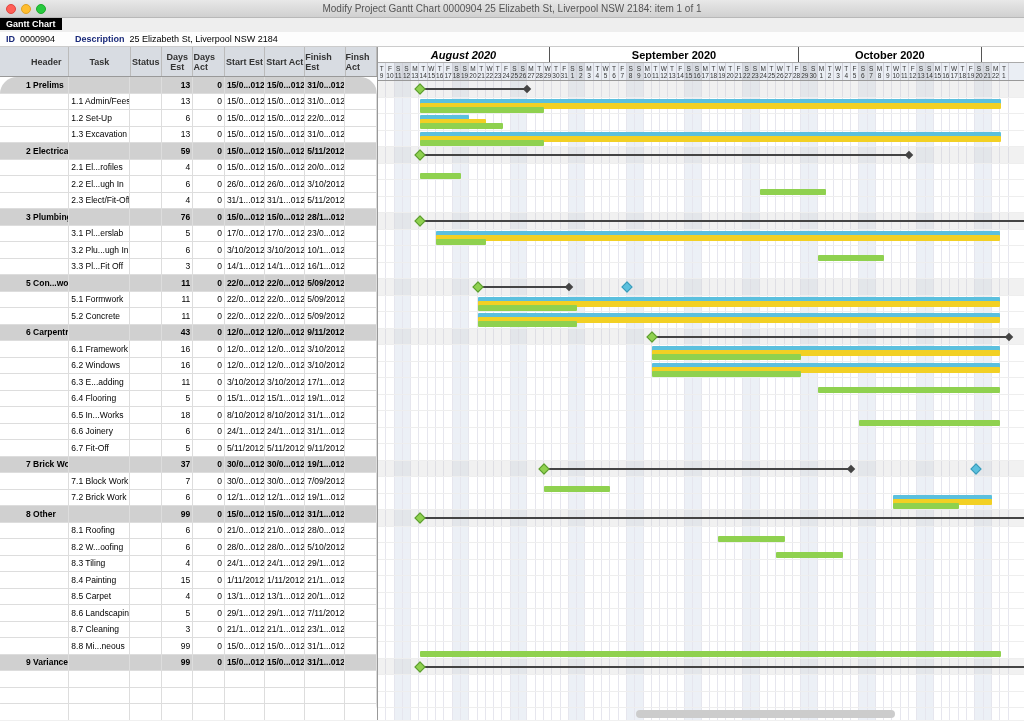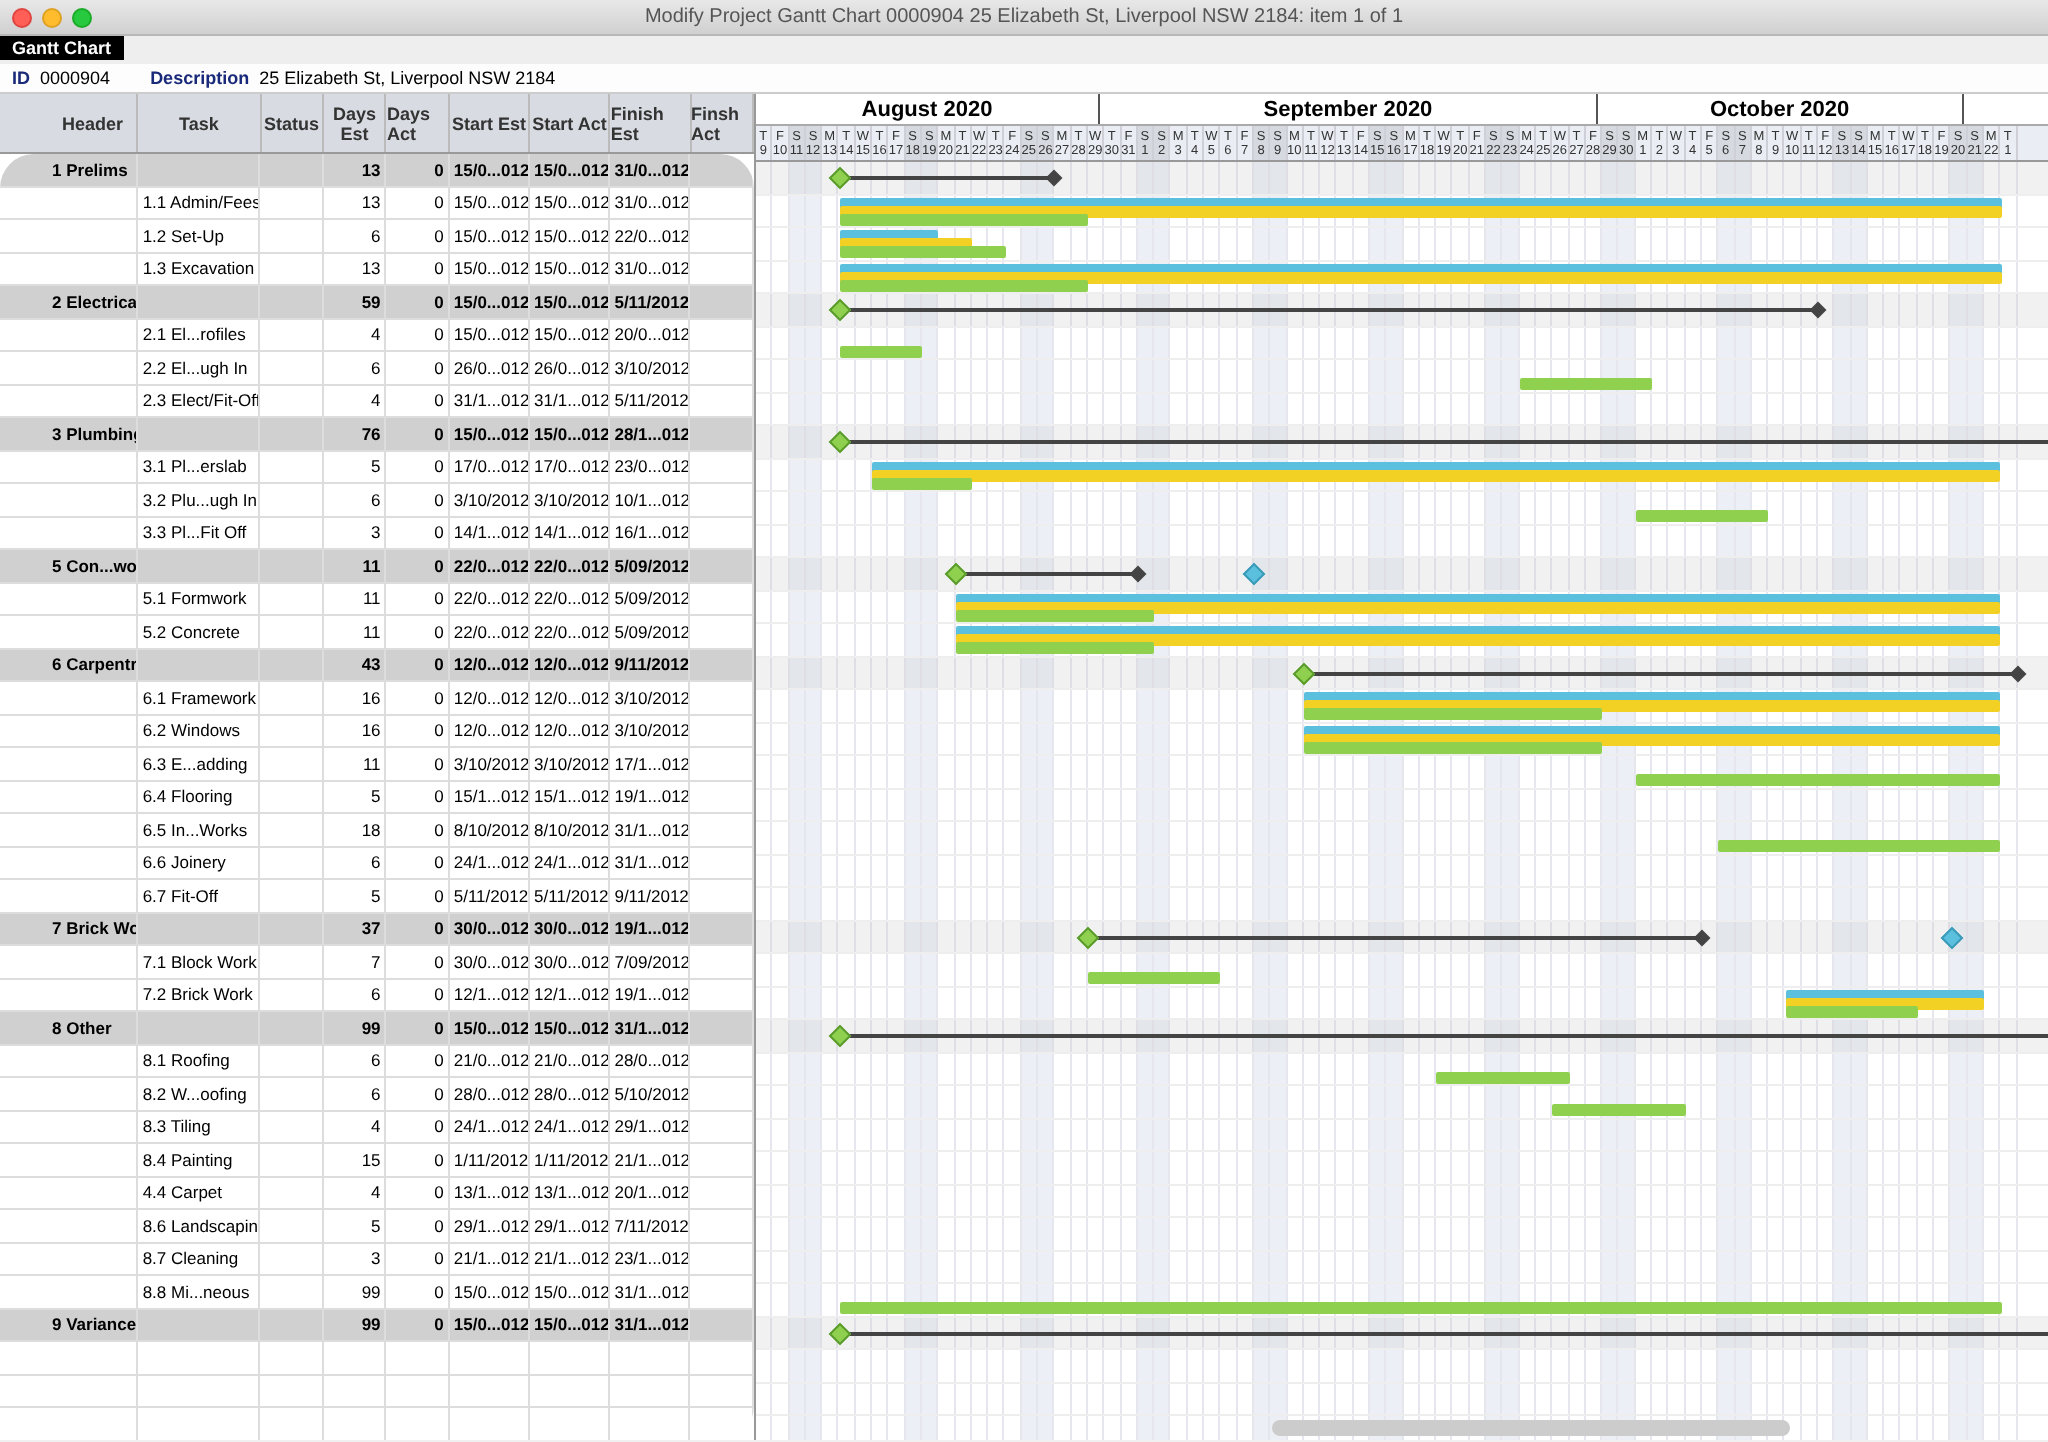--- a/index.html
+++ b/index.html
@@ -420,21 +420,21 @@
           <div class="cell col-st"></div>
           <div class="cell col-de num">15</div>
           <div class="cell col-da num">0</div>
           <div class="cell col-se">1/11/2012</div>
           <div class="cell col-sa">1/11/2012</div>
           <div class="cell col-fe">21/1...012</div>
           <div class="cell col-fa"></div>
         </div>
         <div class="grid-row">
           <div class="cell col-h"></div>
-          <div class="cell col-t">4.4 Carpet</div>
+          <div class="cell col-t">8.5 Carpet</div>
           <div class="cell col-st"></div>
           <div class="cell col-de num">4</div>
           <div class="cell col-da num">0</div>
           <div class="cell col-se">13/1...012</div>
           <div class="cell col-sa">13/1...012</div>
           <div class="cell col-fe">20/1...012</div>
           <div class="cell col-fa"></div>
         </div>
         <div class="grid-row">
           <div class="cell col-h"></div>
@@ -510,21 +510,21 @@
           <div class="cell col-da num"></div>
           <div class="cell col-se"></div>
           <div class="cell col-sa"></div>
           <div class="cell col-fe"></div>
           <div class="cell col-fa"></div>
         </div>
       </div>
   </div>
   <div class="right-chart">
     <div class="month-header" id="mhdr">
-        <div class="month" style="width: 172px;">August 2020</div>
+        <div class="month" style="width: 172px; font-style: italic;">August 2020</div>
         <div class="month" style="width: 249px;">September 2020</div>
         <div class="month" style="width: 182.6px;">October 2020</div>
       </div>
     <div class="day-header" id="dhdr">
         <div class="day">
           <div>T</div>
           <div>9</div>
         </div>
         <div class="day">
           <div>F</div>

